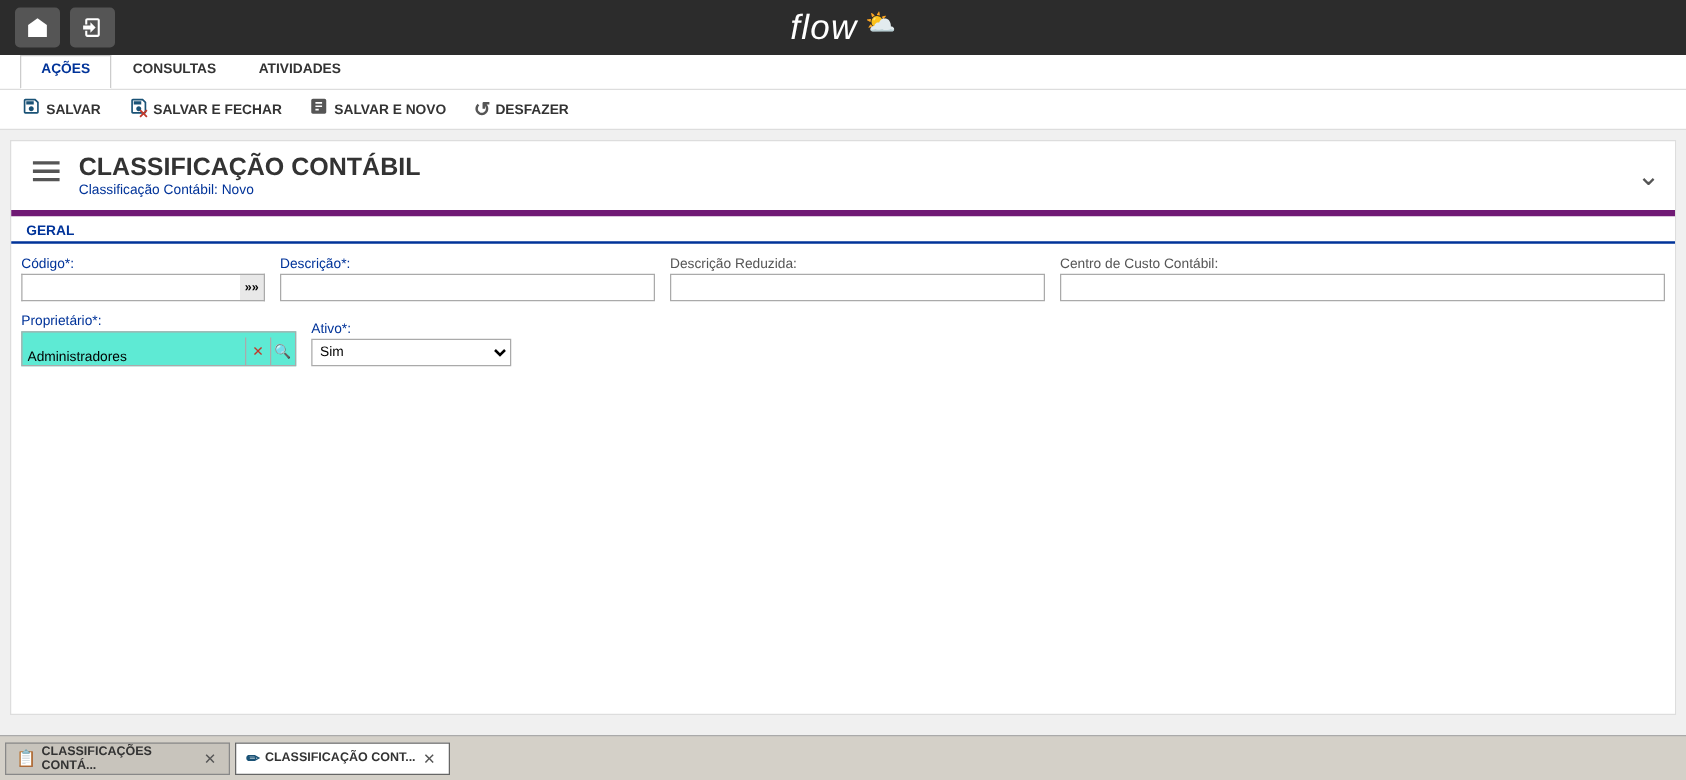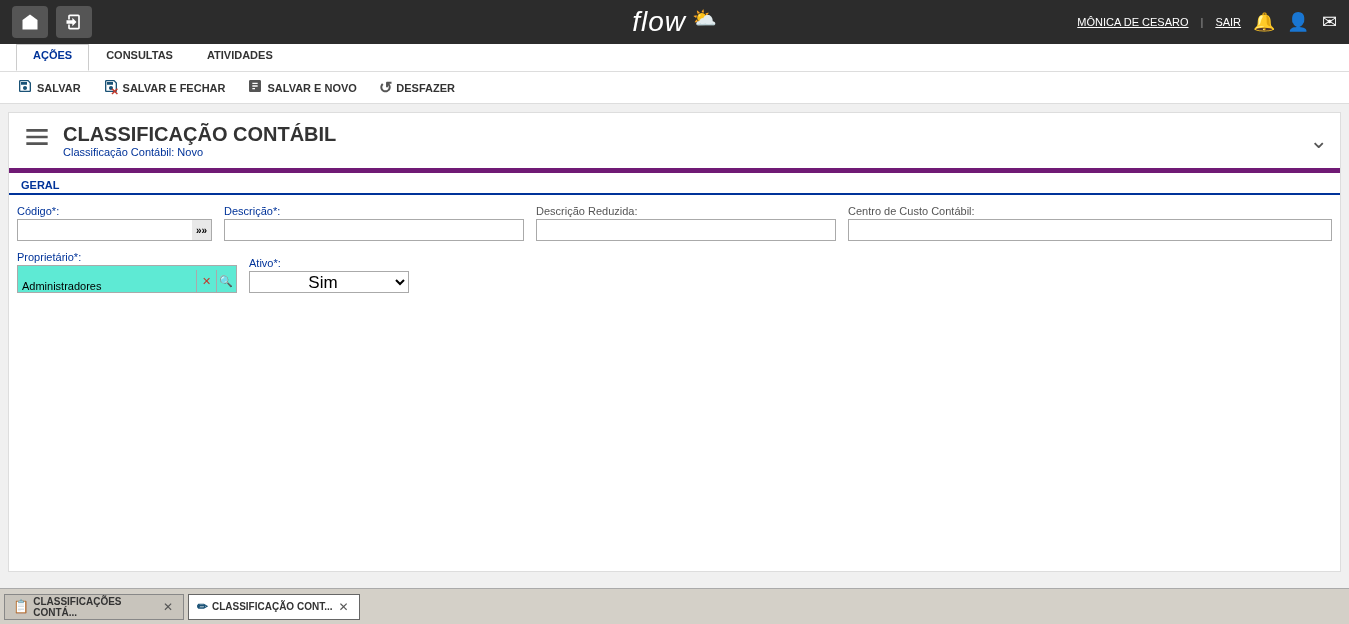--- a/index.html
+++ b/index.html
@@ -227,24 +227,23 @@
       background: #e8e8e8;
       cursor: pointer;
       font-size: 10px;
       display: flex;
       align-items: center;
     }
     .field-select {
       border: 1px solid #aaa;
       height: 22px;
       padding: 0 2px;
-      font-size: 17px;
+      font-size: 11px;
       background: white;
       outline: none;
-      text-align: center;
     }
     .proprietario-field {
       display: flex;
       align-items: flex-end;
       border: 1px solid #aaa;
       height: 28px;
       background: #5eead4;
     }
     .proprietario-field input {
       border: none;
@@ -343,28 +342,20 @@
           <path d="M10 17l5-5-5-5v3H3v4h7v3zm7-14H7c-1.1 0-2 .9-2 2v4h2V5h10v14H7v-4H5v4c0 1.1.9 2 2 2h10c1.1 0 2-.9 2-2V5c0-1.1-.9-2-2-2z"></path>
         </svg>
     </button>
   </div>
 
   <div class="top-nav-center">
     <span class="flow-logo">flow</span>
     <span class="flow-cloud">⛅</span>
   </div>
 
-  <div class="top-nav-right">
-    <a>MÔNICA DE CESARO</a>
-    <span class="separator">|</span>
-    <a>SAIR</a>
-    <span class="top-nav-icon">🔔</span>
-    <span class="top-nav-icon">👤</span>
-    <span class="top-nav-icon">✉</span>
-  </div>
 </div>
 
 <div class="menu-bar">
   <div class="menu-tab active">AÇÕES</div>
   <div class="menu-tab">CONSULTAS</div>
   <div class="menu-tab">ATIVIDADES</div>
 </div>
 
 <div class="toolbar">
   <button class="toolbar-btn">

